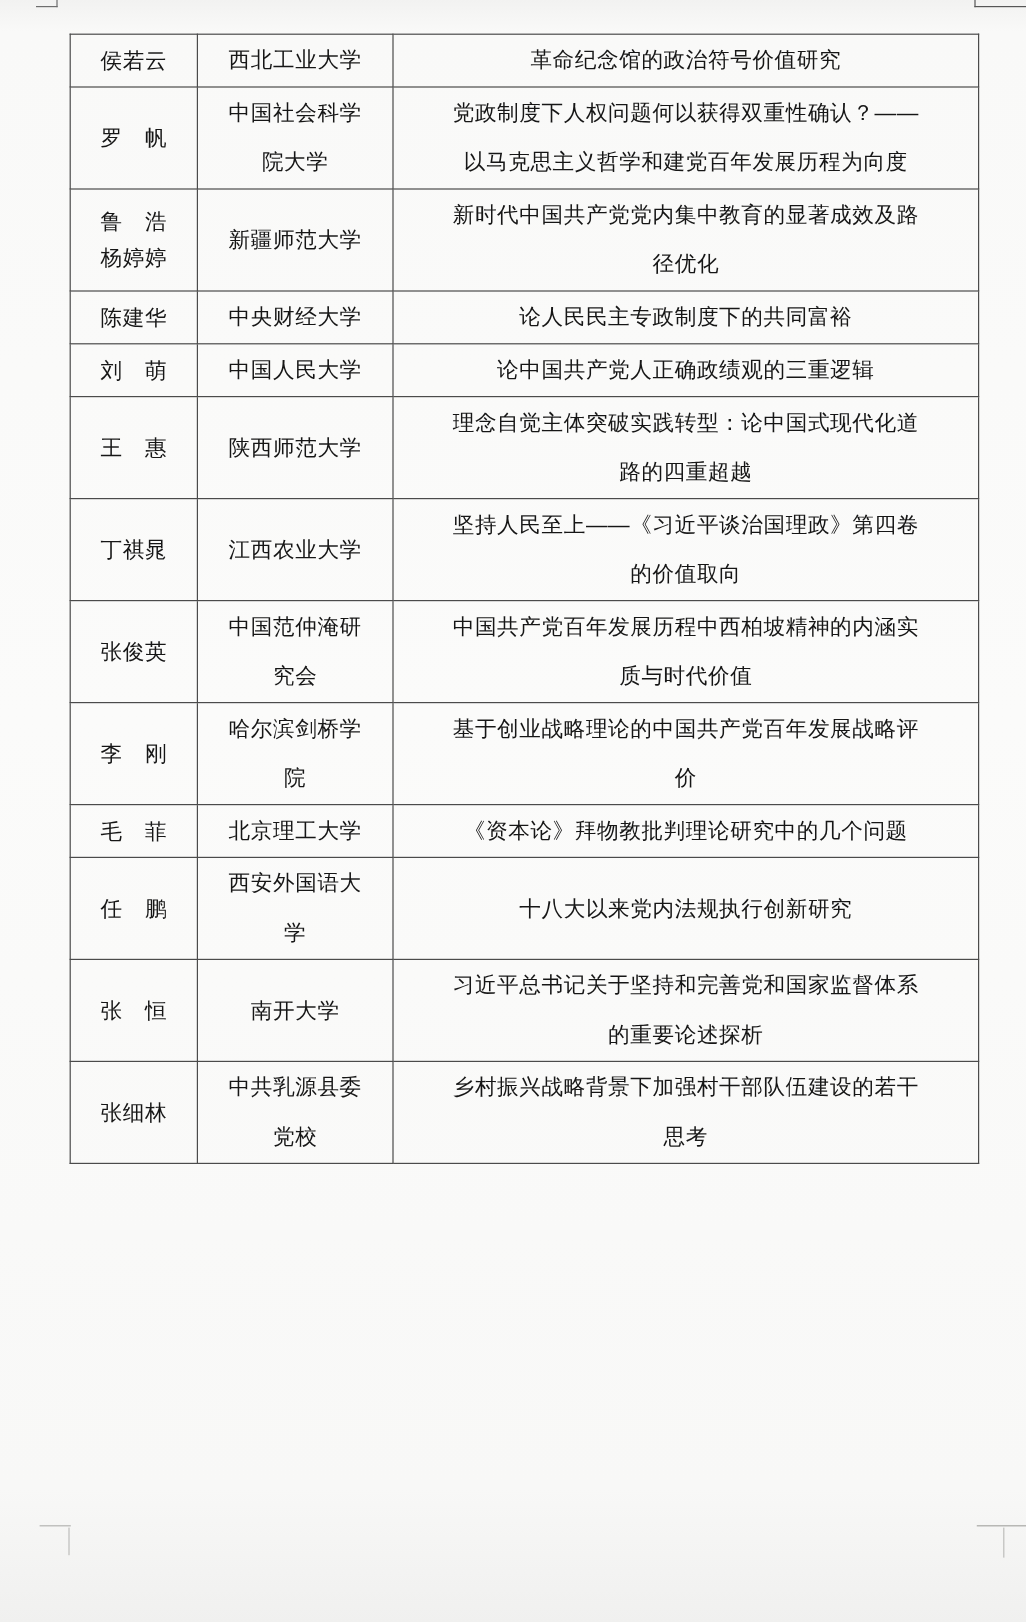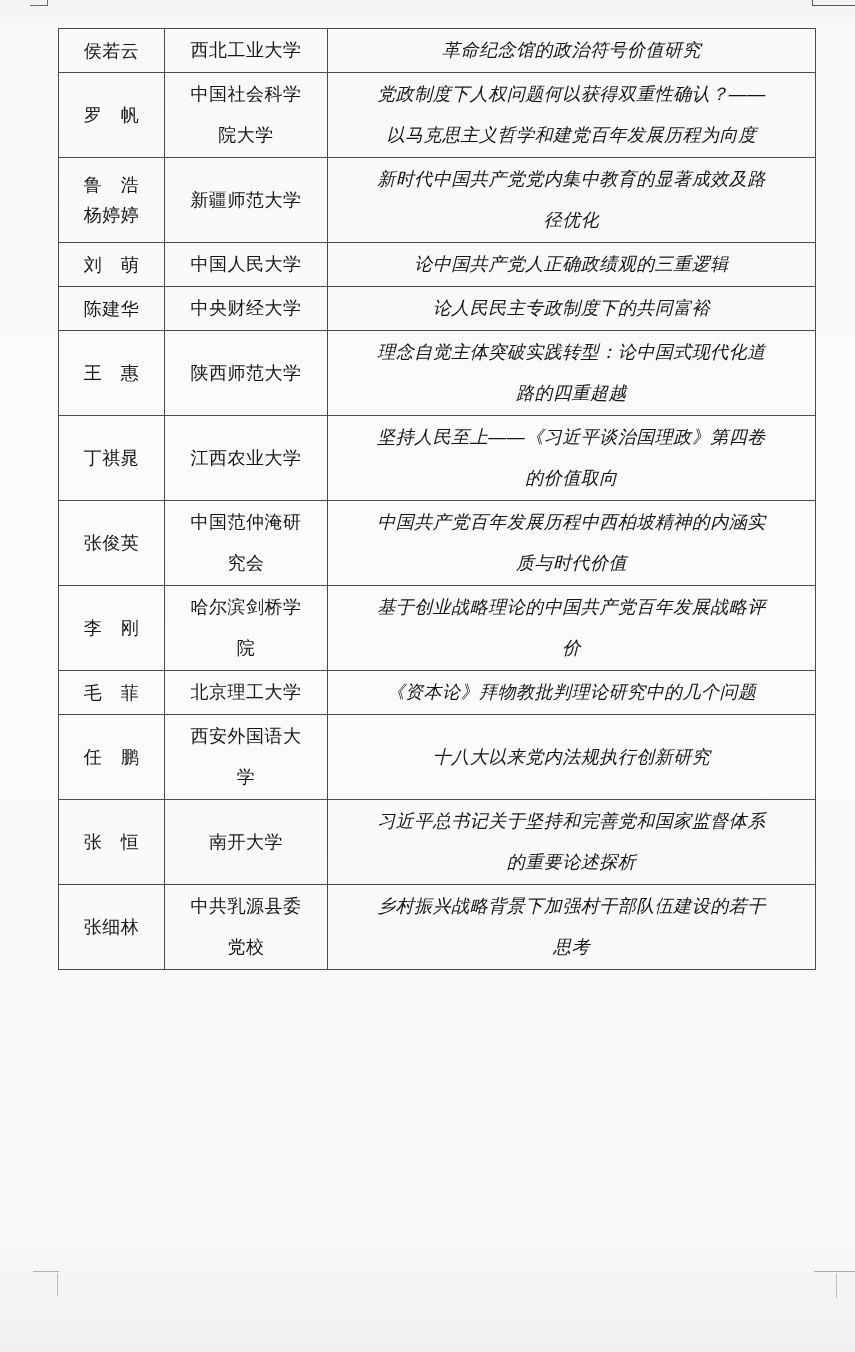--- a/index.html
+++ b/index.html
@@ -39,21 +39,21 @@
     border: 1.5px solid #4b4b4b;
     text-align: center;
     vertical-align: middle;
     font-size: 18px;
     padding: 1px 4px;
     white-space: pre-line;
     letter-spacing: 0.5px;
   }
   td.name-cell  { line-height: 30px; }
   td.inst-cell  { line-height: 41px; }
-  td.title-cell { line-height: 41px; font-style: italic; }
+  td.title-cell { line-height: 41px; }
 
   
   .artifact { position: absolute; pointer-events: none; }
   .art-top-left {
     left: 30px; top: 0; width: 17px; height: 5px;
     border-bottom: 1.5px solid #6e6e6e;
     border-right: 1.5px solid #6e6e6e;
   }
   .art-top-right {
     left: 812px; top: 0; width: 43px; height: 5px;
@@ -112,29 +112,29 @@
 
   <tr>
     <td class="name-cell">鲁　浩
 杨婷婷</td>
     <td class="inst-cell">新疆师范大学</td>
     <td class="title-cell">新时代中国共产党党内集中教育的显著成效及路
 径优化</td>
   </tr>
 
   <tr>
+    <td class="name-cell">陈建华</td>
+    <td class="inst-cell">中央财经大学</td>
+    <td class="title-cell">论人民民主专政制度下的共同富裕</td>
+  </tr>
+
+  <tr>
     <td class="name-cell">刘　萌</td>
     <td class="inst-cell">中国人民大学</td>
     <td class="title-cell">论中国共产党人正确政绩观的三重逻辑</td>
-  </tr>
-
-  <tr>
-    <td class="name-cell">陈建华</td>
-    <td class="inst-cell">中央财经大学</td>
-    <td class="title-cell">论人民民主专政制度下的共同富裕</td>
   </tr>
 
 
   <tr>
     <td class="name-cell">王　惠</td>
     <td class="inst-cell">陕西师范大学</td>
     <td class="title-cell">理念自觉主体突破实践转型：论中国式现代化道
 路的四重超越</td>
   </tr>
 

